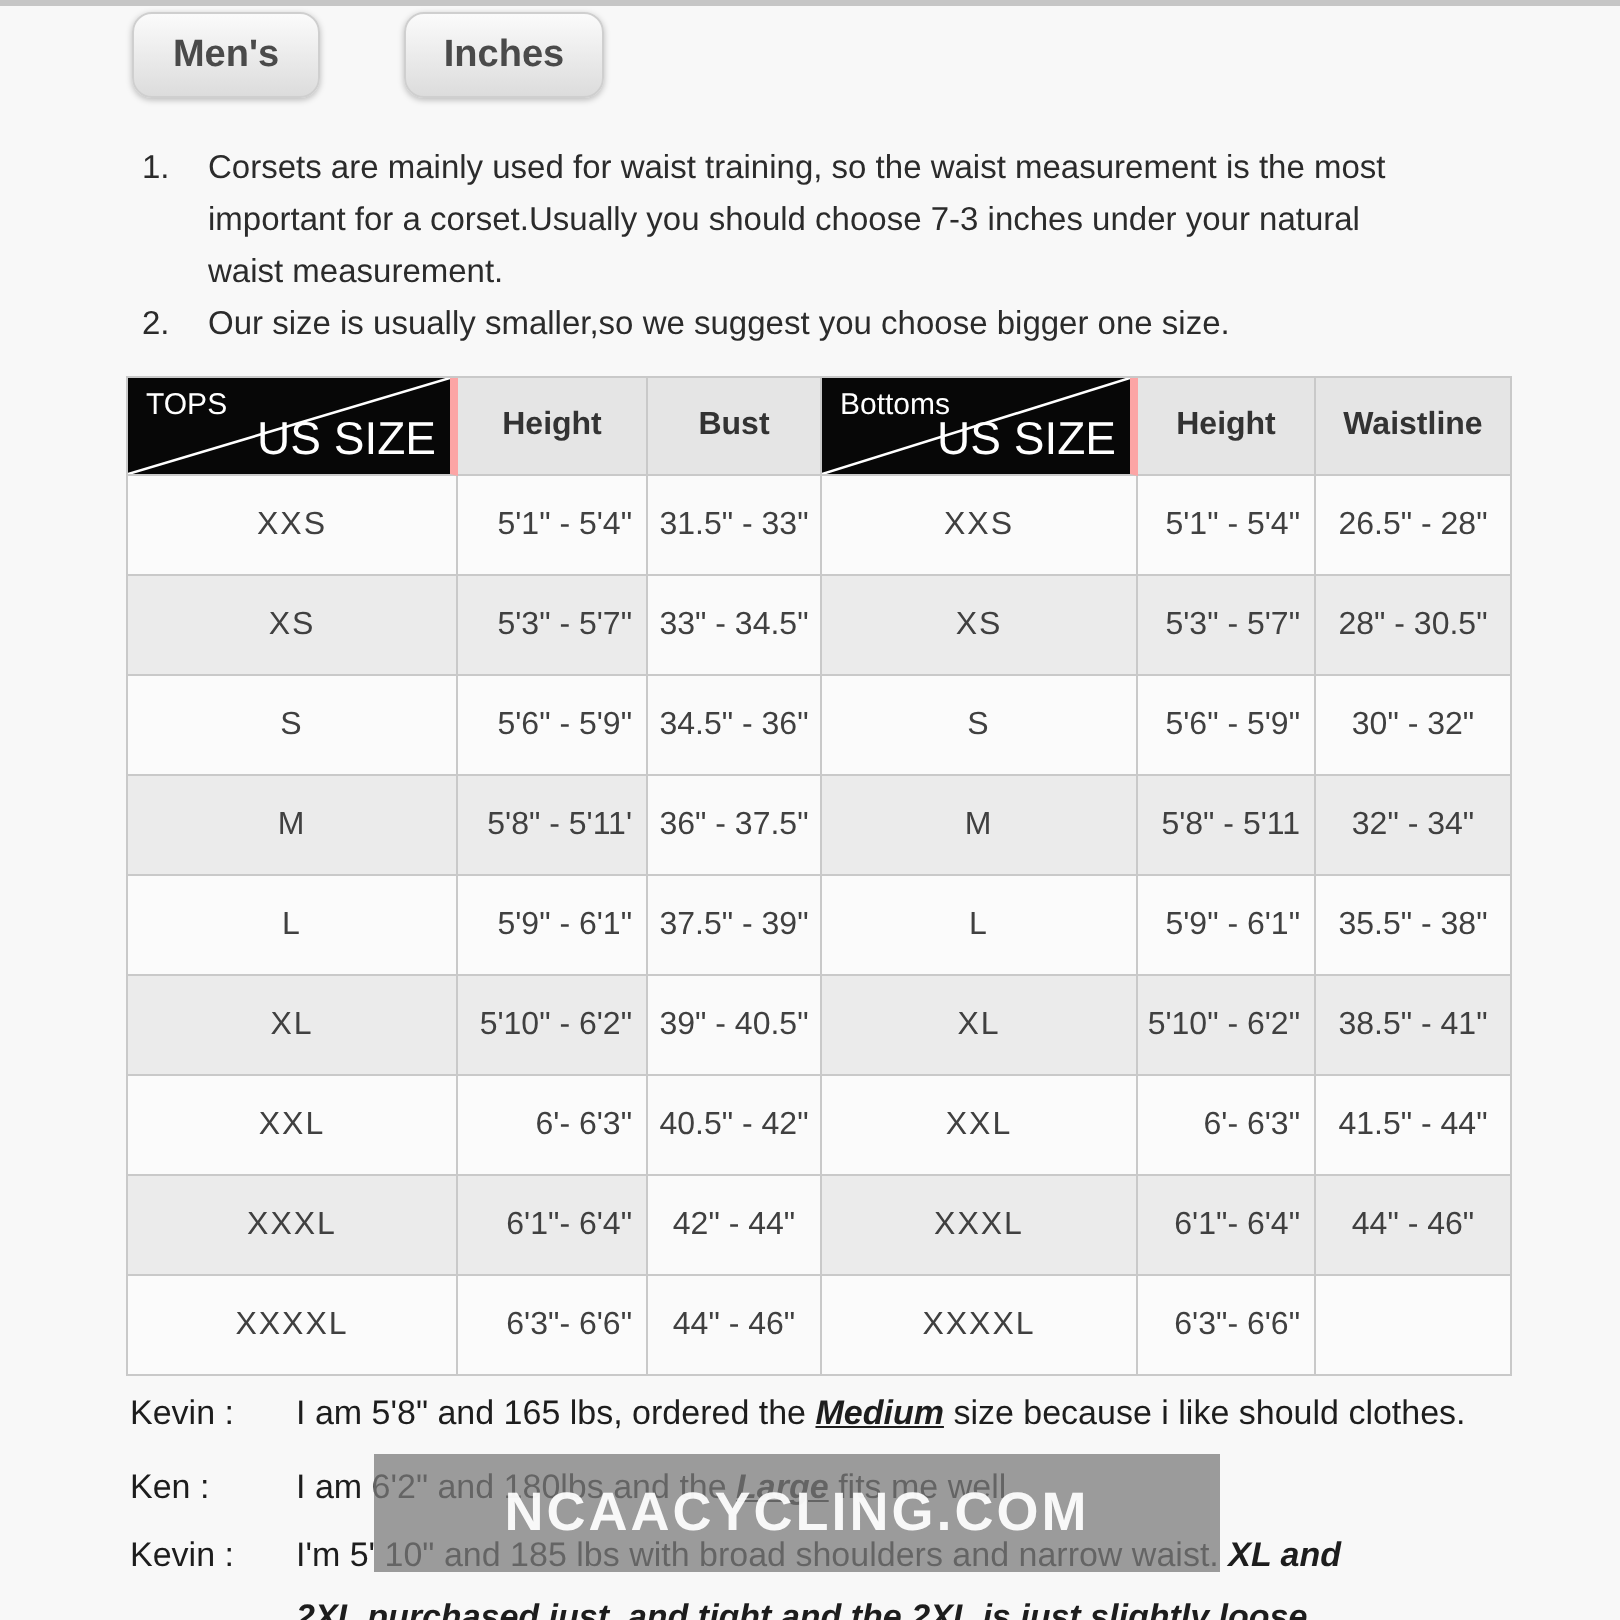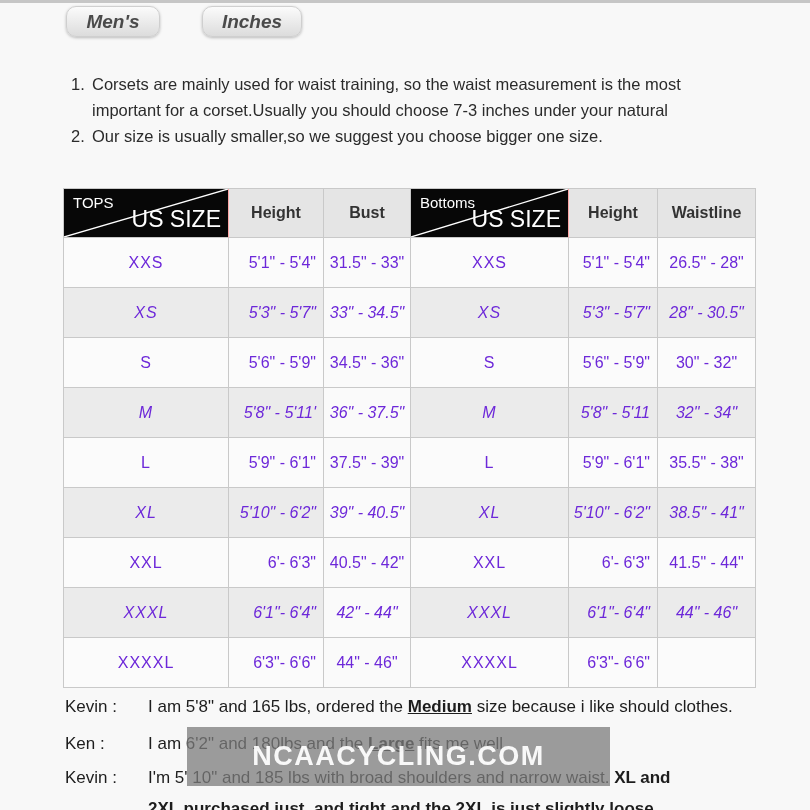--- a/index.html
+++ b/index.html
@@ -5,73 +5,73 @@
   html,body{margin:0;padding:0;}
   body{
     width:810px;height:810px;overflow:hidden;background:#f8f8f8;
     font-family:"Liberation Sans", sans-serif;color:#2d2d2d;
   }
   .page{position:relative;width:810px;height:810px;}
   .top-strip{position:absolute;left:0;top:0;width:810px;height:3px;background:#c6c6c6;}
 
   
   .pill{
-    position:absolute;top:6px;height:31px;border:1px solid #cfcfcf;border-radius:10px;
+    position:absolute;top:6px;height:43px;border:1px solid #cfcfcf;border-radius:10px;
     background:linear-gradient(#fbfbfb,#dcdcdc);
     box-shadow:0 1px 3px rgba(0,0,0,.25);
     font-family:"Liberation Sans", sans-serif;font-size:19px;font-weight:bold;color:#4a4a4a;
-    display:flex;align-items:center;justify-content:center;cursor:pointer;font-style:italic;
+    display:flex;align-items:center;justify-content:center;cursor:pointer;
   }
   #btn-gender{left:66px;width:94px;}
   #btn-unit{left:202px;width:100px;}
 
   
   .notes{position:absolute;left:71px;top:71px;font-size:16.5px;line-height:26px;color:#2b2b2b;}
   .note{display:flex;}
   .note-num{width:21px;flex:0 0 21px;}
-  .note-line{white-space:nowrap;}
+  .note-line{white-space:nowrap;margin-left:12px;}
 
   
   .size-table{
     position:absolute;left:63px;top:188px;width:692px;
     display:grid;
     grid-template-columns:165px 95px 87px 158px 89px 98px;
     grid-template-rows:49px;
     grid-auto-rows:50px;
     border-top:1px solid #c9c9c9;border-left:1px solid #c9c9c9;
     background:#fbfbfb;
   }
   .cell{
     border-right:1px solid #c9c9c9;border-bottom:1px solid #c9c9c9;
     display:flex;align-items:center;justify-content:center;
-    font-size:16px;color:#6d28d9;box-sizing:border-box;
+    font-size:16px;color:#404040;box-sizing:border-box;
   }
   .cell.h{background:#e5e5e5;font-weight:bold;color:#333;}
   .corner{
-    position:relative;background:#070707;color:#fff;border-right:1px solid #fca5a5;
+    position:relative;background:#070707;color:#fff;border-right:4px solid #fca5a5;
     display:block;
   }
   .corner svg{position:absolute;left:0;top:0;width:100%;height:100%;}
   .corner .corner-top{position:absolute;left:9px;top:5px;font-size:15px;}
   .corner .corner-bot{position:absolute;right:7px;bottom:4px;font-size:23px;}
   .row-light{background:#fbfbfb;}
-  .row-dark{background:#ebebeb;font-style:italic;}
+  .row-dark{background:#ebebeb;}
   .c0,.c3{justify-content:center;letter-spacing:1px;}
   .c1,.c4{justify-content:flex-end;padding-right:7px;}
   .c2{background:#fafafa !important;}
   .c2,.c5{justify-content:center;}
 
   
   .t-line{position:absolute;left:65px;white-space:nowrap;font-size:17px;color:#1d1d1d;}
   .t-line:nth-child(1){top:697px;}
   .t-line:nth-child(2){top:734px;}
   .t-line:nth-child(3){top:768px;}
   .t-line:nth-child(4){top:799px;left:148px;}
   .t-name{display:inline-block;width:83px;}
-  .t-body .b{font-weight:bold;}
+  .t-body .b{font-weight:bold;font-style:italic;}
   .t-body .u{text-decoration:underline;}
 
   
   .watermark{
     position:absolute;left:140px;top:727px;width:423px;height:59px;
     background:rgba(124,124,124,0.75);
     display:flex;align-items:center;justify-content:center;z-index:5;margin-left:47px;
   }
   .watermark span{
     color:rgba(255,255,255,0.93);font-size:27px;font-weight:bold;letter-spacing:1.5px;
@@ -85,20 +85,21 @@
 
   <button class="pill" id="btn-gender">Men's</button>
   <button class="pill" id="btn-unit">Inches</button>
 
   <div class="notes">
       <div class="note">
         <span class="note-num">1.</span>
         <div>
           <div class="note-line">Corsets are mainly used for waist training, so the waist measurement is the most</div>
           <div class="note-line">important for a corset.Usually you should choose 7-3 inches under your natural</div>
+          <div class="note-line">waist measurement.</div>
         </div>
       </div>
       <div class="note">
         <span class="note-num">2.</span>
         <div>
           <div class="note-line">Our size is usually smaller,so we suggest you choose bigger one size.</div>
         </div>
       </div>
     </div>
 

